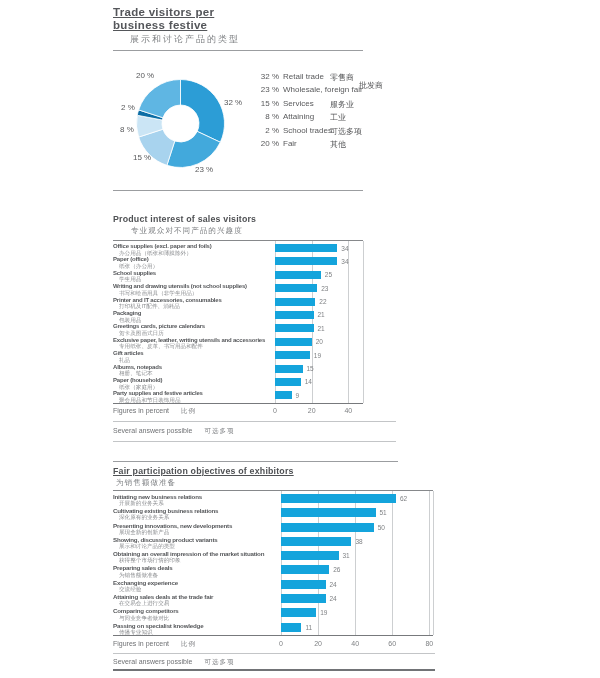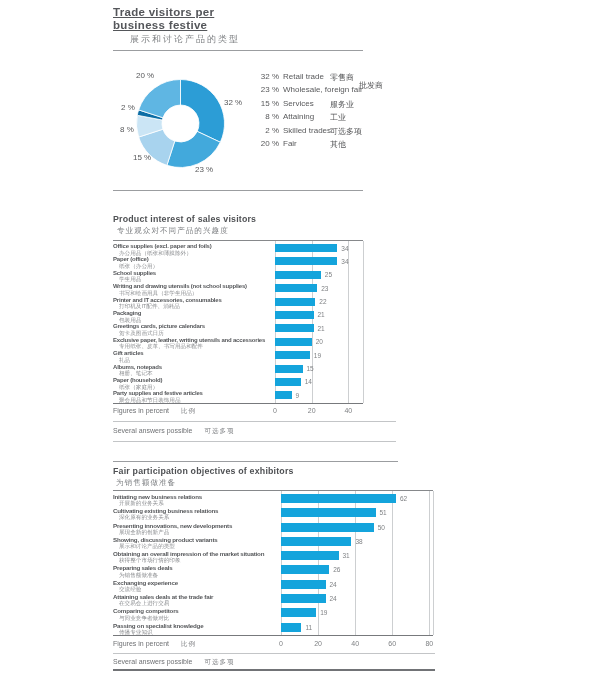--- a/index.html
+++ b/index.html
@@ -19,23 +19,23 @@
   #legend{position:absolute;left:255px;top:72px;font-size:8px;color:#58595b;}
   .lrow{position:relative;height:13.4px;white-space:nowrap;}
   .lnum{display:inline-block;width:24px;text-align:right;}
   .llab{margin-left:4px;}
   .lzh{position:absolute;left:75px;top:0;color:#58595b;}
   .lrow:nth-child(2) .lzh{left:104px;top:-5px;}
   
   #rule-div2{left:113px;top:190px;width:250px;}
   .sectitle{position:absolute;left:113px;font-size:8.8px;font-weight:bold;color:#4f5154;letter-spacing:.2px;}
   .seczh{position:absolute;font-size:7.6px;color:#7f8184;letter-spacing:1px;}
-  #s2-title{top:214px;} #s2-sub{left:117px;top:226px;text-align:right;}
+  #s2-title{top:214px;} #s2-sub{left:131px;top:226px;text-align:right;}
   #rule-div3{left:113px;top:461px;width:285px;}
-  #s3-title{top:466px;} #s3-sub{left:116px;top:478px;}
+  #s3-title{top:466px;text-decoration:underline;} #s3-sub{left:116px;top:478px;}
   
   .barchart{position:absolute;left:113px;background:#fff;}
   #chart2{top:240px;width:250px;height:164px;}
   #chart3{top:490px;width:320px;height:146px;}
   .toprule{position:absolute;left:0;right:0;top:0;height:1px;background:#86888b;}
   .axisline{position:absolute;left:0;right:0;bottom:0;height:1px;background:#77797c;}
   .grid{position:absolute;top:1px;bottom:1px;border-right:1px solid #cdcfd1;}
   .gridline{position:absolute;top:0;bottom:0;width:1px;background:#cdcfd1;}
   .rows{position:absolute;left:0;right:0;top:3px;}
   .brow{position:relative;}
@@ -80,21 +80,21 @@
       <path d="M30.90 86.35 A44 44 0 0 1 2.65 58.10 L26.91 50.22 A18.5 18.5 0 0 0 38.78 62.09 Z" fill="#a8d3ee" stroke="#ffffff" stroke-width="0.8"></path>
       <path d="M2.65 58.10 A44 44 0 0 1 1.28 36.26 L26.33 41.03 A18.5 18.5 0 0 0 26.91 50.22 Z" fill="#cbe5f5" stroke="#ffffff" stroke-width="0.8"></path>
       <path d="M1.28 36.26 A44 44 0 0 1 2.65 30.90 L26.91 38.78 A18.5 18.5 0 0 0 26.33 41.03 Z" fill="#0c6da5" stroke="#ffffff" stroke-width="0.8"></path>
       <path d="M2.65 30.90 A44 44 0 0 1 44.50 0.50 L44.50 26.00 A18.5 18.5 0 0 0 26.91 38.78 Z" fill="#5fb6e3" stroke="#ffffff" stroke-width="0.8"></path>
     </svg>
   <div id="legend">
       <div class="lrow"><span class="lnum">32 %</span><span class="llab">Retail trade</span><span class="lzh">零售商</span></div>
       <div class="lrow"><span class="lnum">23 %</span><span class="llab">Wholesale, foreign fair</span><span class="lzh">批发商</span></div>
       <div class="lrow"><span class="lnum">15 %</span><span class="llab">Services</span><span class="lzh">服务业</span></div>
       <div class="lrow"><span class="lnum">8 %</span><span class="llab">Attaining</span><span class="lzh">工业</span></div>
-      <div class="lrow"><span class="lnum">2 %</span><span class="llab">Skilled trades</span><span class="lzh">可选多项</span></div>
+      <div class="lrow"><span class="lnum">2 %</span><span class="llab">School trades</span><span class="lzh">可选多项</span></div>
       <div class="lrow"><span class="lnum">20 %</span><span class="llab">Fair</span><span class="lzh">其他</span></div>
     </div>
 
   <div class="rule" id="rule-div2"></div>
   <div class="sectitle" id="s2-title">Product interest of sales visitors</div>
   <div class="seczh" id="s2-sub">专业观众对不同产品的兴趣度</div>
 
   <div class="barchart" id="chart2">
     <div class="toprule"></div>
     <div class="grid" style="left: 162px; width: 88px;">

